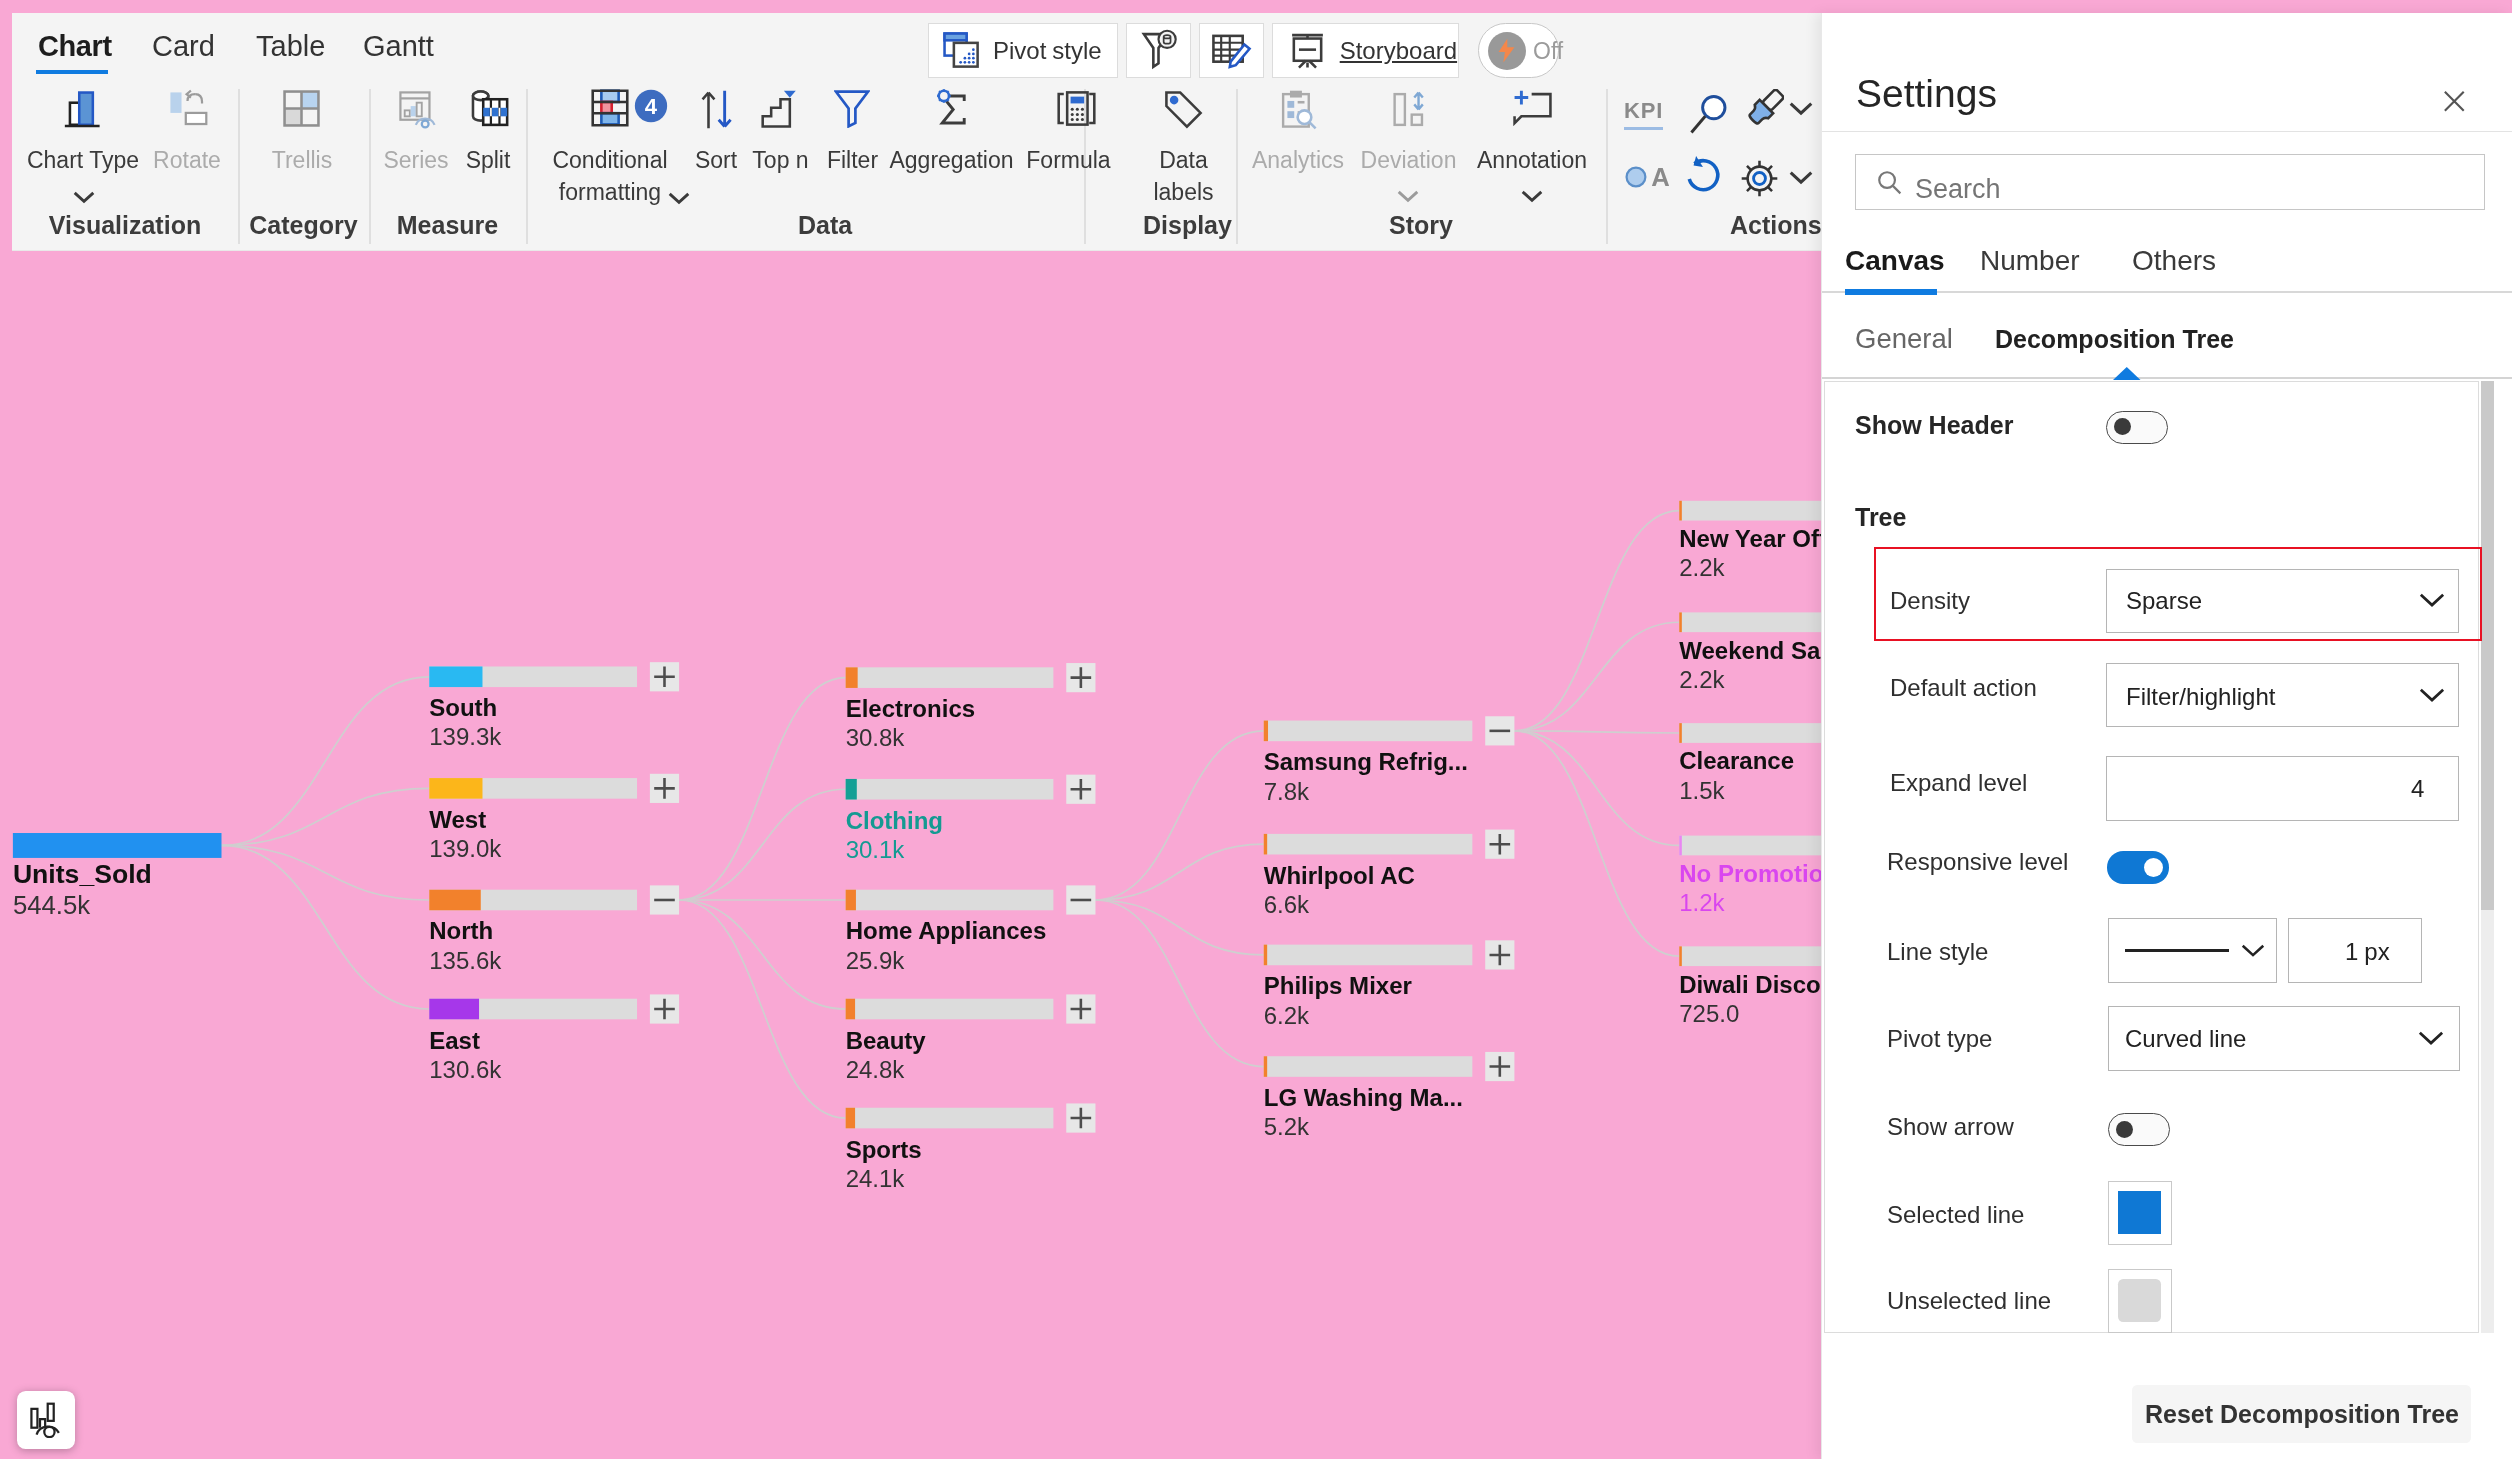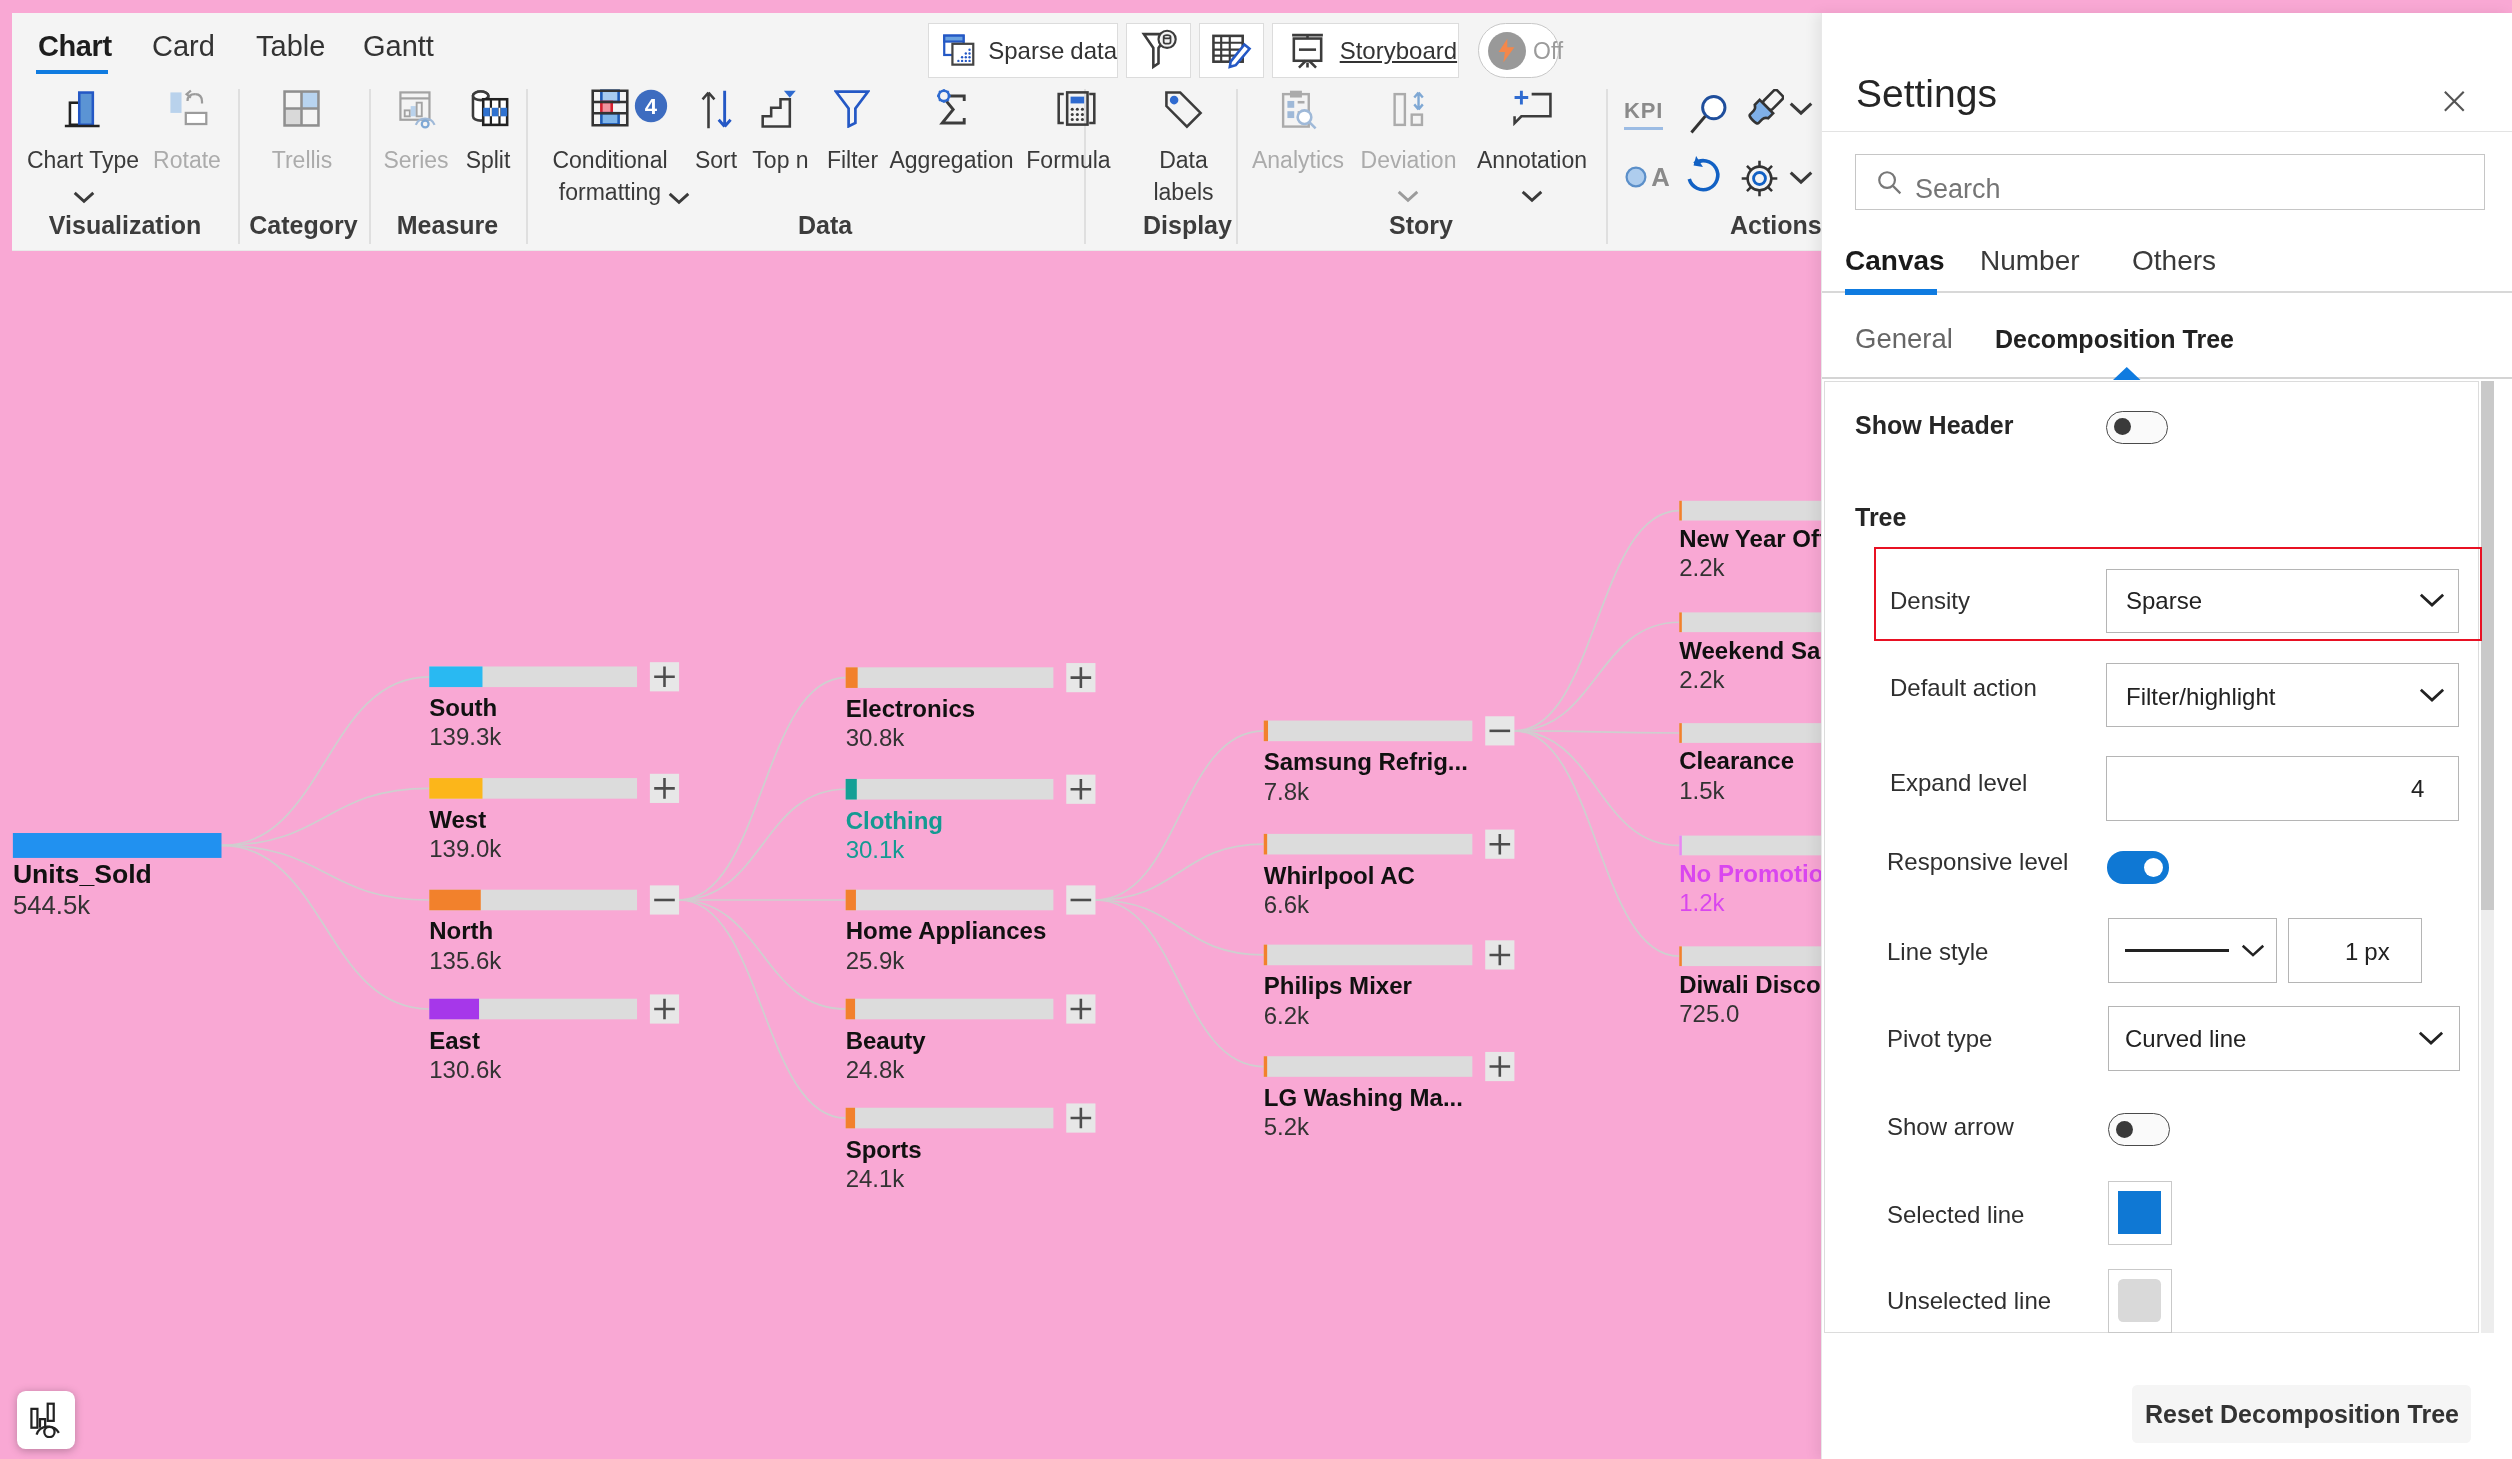--- a/index.html
+++ b/index.html
@@ -56,21 +56,21 @@
             <circle cx="32" cy="37" r="1.6"></circle>
             <circle cx="37" cy="37" r="1.6"></circle>
             <circle cx="27" cy="32" r="1.6"></circle>
             <circle cx="32" cy="32" r="1.6"></circle>
             <circle cx="37" cy="32" r="1.6"></circle>
             <circle cx="32" cy="27" r="1.6"></circle>
             <circle cx="37" cy="27" r="1.6"></circle>
             <circle cx="37" cy="22" r="1.6"></circle>
           </g>
       </svg>
-      <span style="margin-left:12px; font-size:24px; color:#333;">Sparse data</span>
+      <span style="margin-left:12px; font-size:24px; color:#333;">Pivot style</span>
     </div>
     <div class="topbtn" style="left:1114px; top:10.3px; width:65px; justify-content:center;">
       <svg width="43" height="43" viewBox="0 0 50 50">
         <path d="M8,6 L36,6 L25,22 L25,40 L19,44 L19,22 Z" fill="none" stroke="#3c3c3c" stroke-width="3"></path>
         <circle cx="35" cy="12" r="10" fill="#f4f4f4" stroke="#3c3c3c" stroke-width="2.5"></circle>
         <path d="M31,9 a4,2 0 0 0 8,0 a4,2 0 0 0 -8,0 v6 a4,2 0 0 0 8,0 v-6" fill="none" stroke="#3c3c3c" stroke-width="2"></path>
       </svg>
     </div>
     <div class="topbtn" style="left:1187px; top:10.3px; width:65px; justify-content:center;">
       <svg width="43" height="43" viewBox="0 0 50 50">

